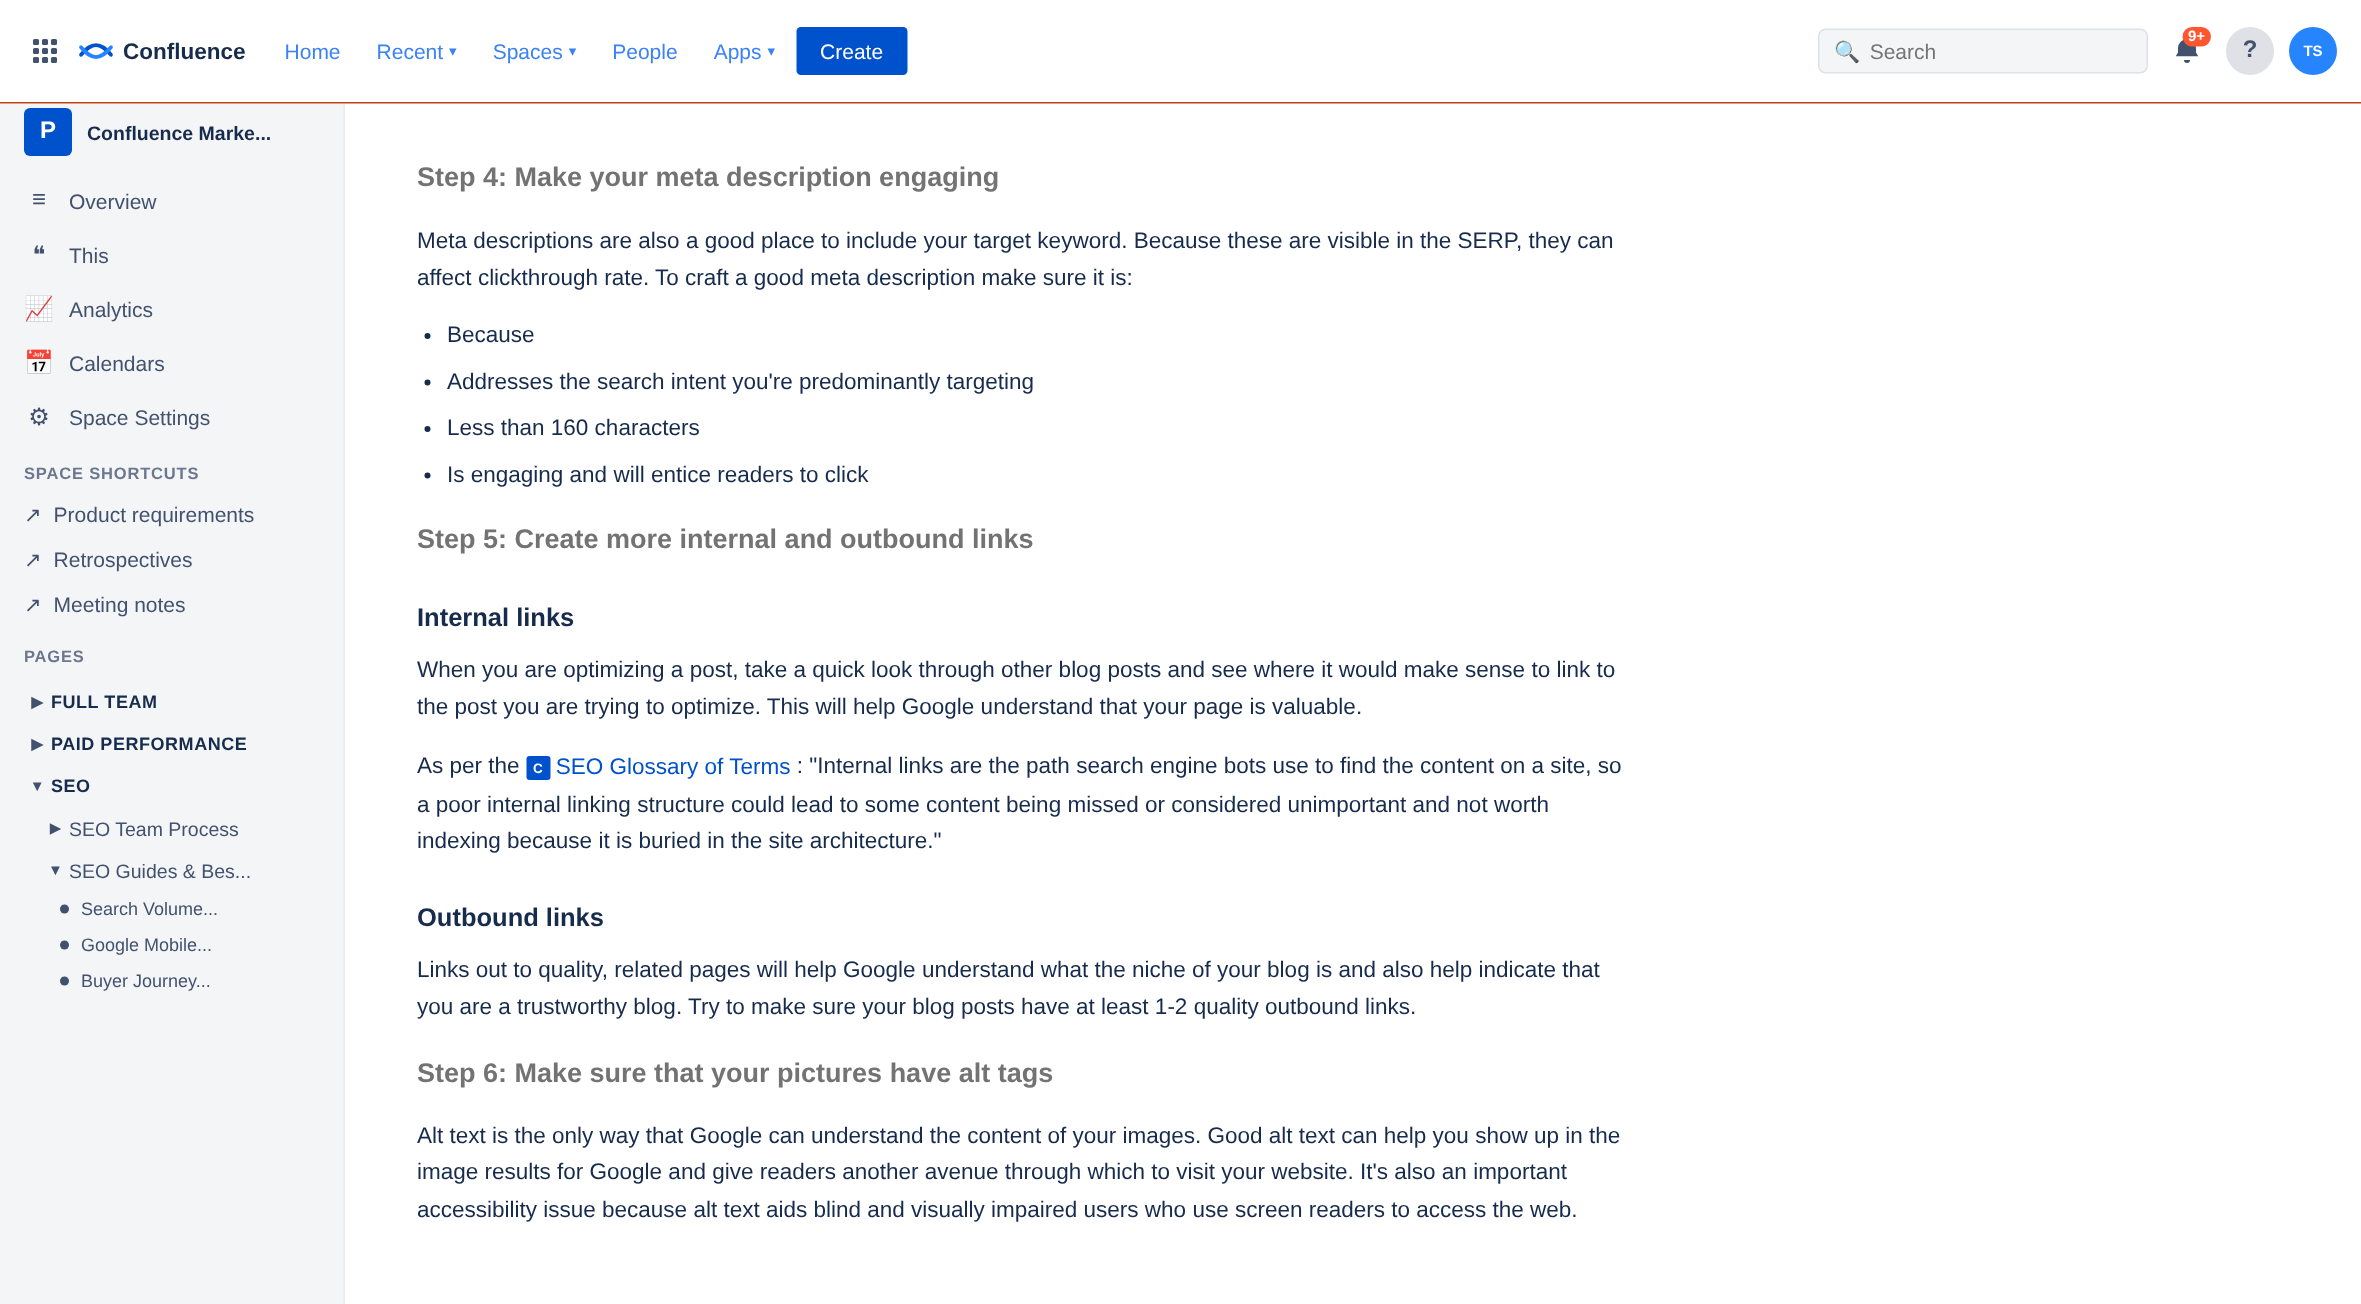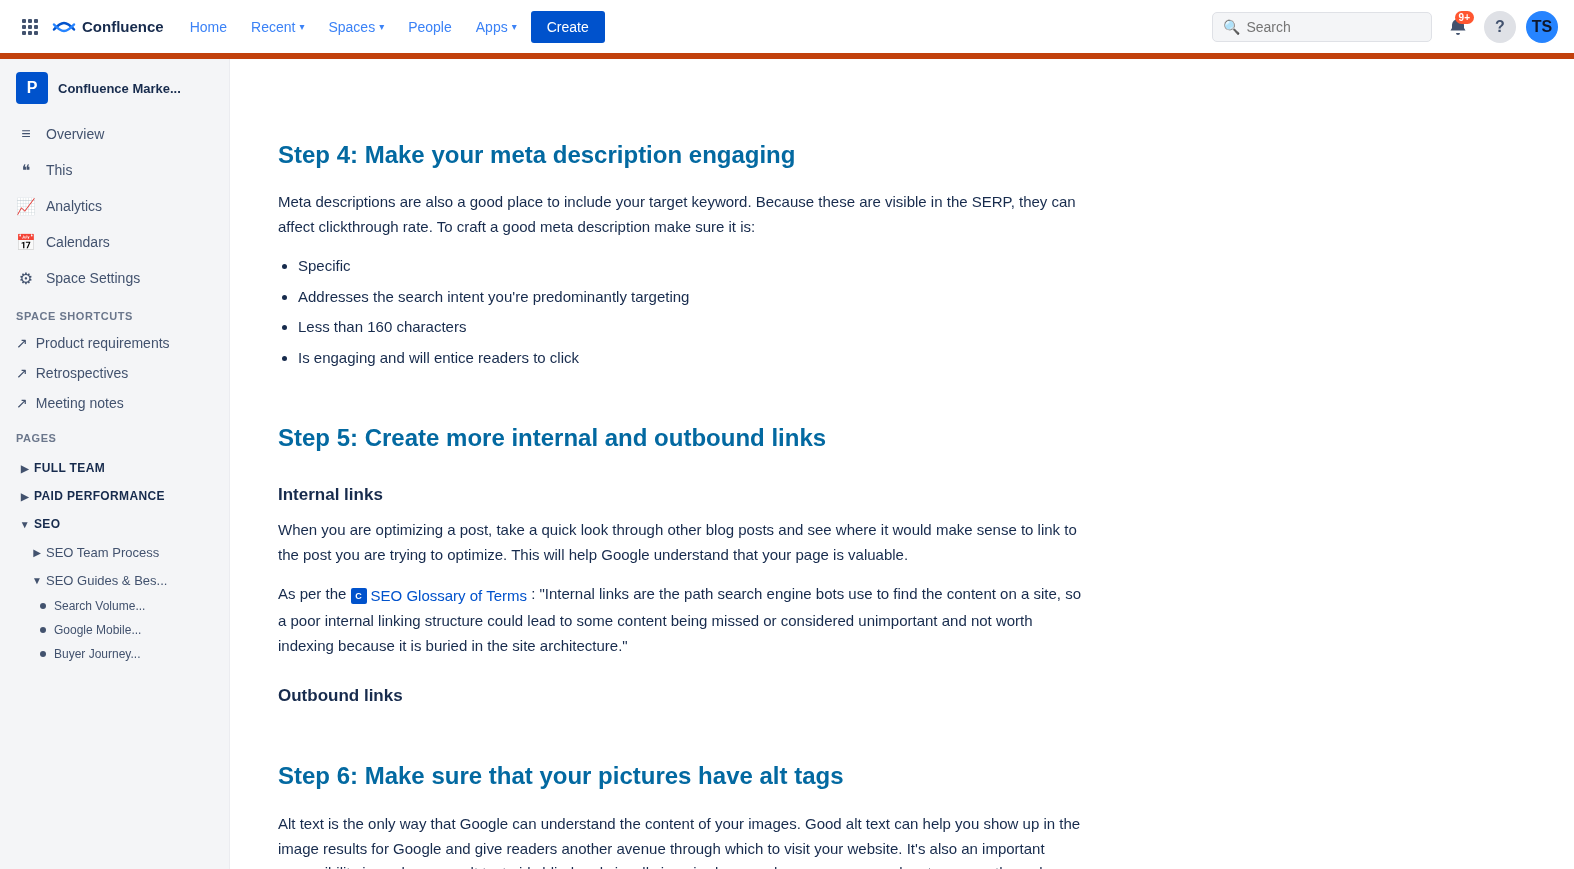--- a/index.html
+++ b/index.html
@@ -1,39 +1,39 @@
 <!DOCTYPE html>
 <html><head>
   <meta charset="utf-8">
   <style>
     * { box-sizing: border-box; margin: 0; padding: 0; }
     body { font-family: -apple-system, BlinkMacSystemFont, 'Segoe UI', sans-serif; font-size: 14px; color: #172B4D; background: #fff; }
 
     
     .topnav {
-      display: flex; align-items: center; height: 59px;
-      background: #fff; border-bottom: 6px solid #c2410c;
+      display: flex; align-items: center; height: 69px;
+      background: #fff; border-bottom: 1px solid #c2410c;
       padding: 0 16px; gap: 8px; position: fixed; top: 0; left: 0; right: 0; z-index: 100;
     }
     .topnav-grid-icon { width: 28px; height: 28px; display: flex; align-items: center; justify-content: center; cursor: pointer; color: #42526E; }
     .topnav-logo { display: flex; align-items: center; gap: 6px; margin-right: 8px; text-decoration: none; }
     .topnav-logo .conf-icon { width: 24px; height: 24px; }
     .topnav-logo .conf-text { font-size: 15px; font-weight: 600; color: #172B4D; }
     .topnav-links { display: flex; align-items: center; gap: 4px; flex: 1; }
     .topnav-link { padding: 6px 10px; color: #3b82f6; font-size: 14px; cursor: pointer; border-radius: 3px; display: flex; align-items: center; gap: 4px; }
     .topnav-link .chevron { font-size: 10px; }
     .topnav-create-btn { background: #0052CC; color: #fff; border: none; border-radius: 3px; padding: 8px 16px; font-size: 14px; font-weight: 500; cursor: pointer; white-space: nowrap; }
     .topnav-right { display: flex; align-items: center; gap: 10px; margin-left: auto; }
     .search-box { display: flex; align-items: center; background: #F4F5F7; border: 1px solid #DFE1E6; border-radius: 5px; padding: 6px 10px; gap: 6px; width: 220px; cursor: text; }
     .search-box input { border: none; background: transparent; outline: none; font-size: 14px; color: #42526E; width: 100%; }
     .search-icon-svg { color: #42526E; font-size: 14px; }
     .notif-btn { position: relative; width: 32px; height: 32px; display: flex; align-items: center; justify-content: center; cursor: pointer; color: #42526E; }
     .notif-badge { position: absolute; top: 0; right: 0; background: #FF5630; color: #fff; font-size: 10px; font-weight: 700; border-radius: 10px; padding: 1px 4px; }
     .help-btn { width: 32px; height: 32px; display: flex; align-items: center; justify-content: center; cursor: pointer; color: #42526E; border-radius: 50%; background: #DFE1E6; font-size: 16px; font-weight: 700; }
-    .avatar { width: 32px; height: 32px; border-radius: 50%; background: #2684FF; color: #0f172a; display: flex; align-items: center; justify-content: center; font-size: 16px; font-weight: 700; cursor: pointer; }
+    .avatar { width: 32px; height: 32px; border-radius: 50%; background: #2684FF; color: #ffffff; display: flex; align-items: center; justify-content: center; font-size: 10px; font-weight: 700; cursor: pointer; }
 
     
     .layout { display: flex; margin-top: 56px; min-height: calc(100vh - 56px); }
 
     
     .sidebar { width: 230px; min-width: 230px; background: #F4F5F7; border-right: 1px solid #EBECF0; overflow-y: auto; padding-bottom: 24px; position: fixed; top: 56px; bottom: 0; left: 0; }
     .sidebar-space { display: flex; align-items: center; gap: 10px; padding: 16px 16px 12px; }
     .sidebar-space-icon { width: 32px; height: 32px; background: #0052CC; border-radius: 4px; display: flex; align-items: center; justify-content: center; color: #fff; font-size: 16px; font-weight: 700; flex-shrink: 0; }
     .sidebar-space-name { font-size: 13px; font-weight: 600; color: #172B4D; white-space: nowrap; overflow: hidden; text-overflow: ellipsis; }
     .sidebar-nav-item { display: flex; align-items: center; gap: 10px; padding: 8px 16px; color: #42526E; font-size: 14px; cursor: pointer; }
@@ -47,21 +47,21 @@
     .tree-chevron { width: 18px; height: 18px; display: flex; align-items: center; justify-content: center; font-size: 10px; flex-shrink: 0; color: #42526E; }
     .tree-label { flex: 1; }
     .pages-tree-item.level1 { padding-left: 16px; font-weight: 600; font-size: 12px; color: #172B4D; text-transform: uppercase; letter-spacing: 0.03em; }
     .pages-tree-item.level2 { padding-left: 28px; font-weight: 500; }
     .pages-tree-item.level4 { padding-left: 40px; font-size: 12px; }
     .bullet-dot { width: 6px; height: 6px; border-radius: 50%; background: #42526E; margin-right: 8px; flex-shrink: 0; }
 
     
     .main-content { margin-left: 230px; flex: 1; padding: 32px 48px 64px; max-width: 900px; }
     .content-body { font-size: 15px; line-height: 1.6; color: #172B4D; }
-    .content-h2 { font-size: 24px; font-weight: 600; color: #0369a1; margin-bottom: 16px; margin-top: 48px; }
+    .content-h2 { font-size: 18px; font-weight: 600; color: #737373; margin-bottom: 16px; margin-top: 16px; }
     .content-h3 { font-size: 17px; font-weight: 700; color: #172B4D; margin-bottom: 10px; margin-top: 24px; }
     .content-p { margin-bottom: 14px; font-size: 15px; line-height: 1.65; color: #172B4D; }
     .content-ul { margin: 10px 0 14px 20px; }
     .content-ul li { margin-bottom: 6px; font-size: 15px; line-height: 1.65; }
     .link-inline { color: #0052CC; text-decoration: none; display: inline-flex; align-items: center; gap: 4px; }
     .confluence-page-icon { width: 16px; height: 16px; background: #0052CC; border-radius: 2px; display: inline-flex; align-items: center; justify-content: center; color: #fff; font-size: 9px; font-weight: 700; }
   </style>
 </head>
 <body>
 
@@ -212,21 +212,21 @@
       </div>
     </div>
   </aside>
 
   <main class="main-content">
     <div class="content-body">
 
       <h2 class="content-h2">Step 4: Make your meta description engaging</h2>
       <p class="content-p"> Meta descriptions are also a good place to include your target keyword. Because these are visible in the SERP, they can affect clickthrough rate. To craft a good meta description make sure it is:</p>
       <ul class="content-ul">
-        <li>Specific</li>
+        <li>Because</li>
         <li>Addresses the search intent you're predominantly targeting</li>
         <li>Less than 160 characters</li>
         <li>Is engaging and will entice readers to click</li>
       </ul>
 
       <h2 class="content-h2">Step 5: Create more internal and outbound links</h2>
 
       <h3 class="content-h3">Internal links</h3>
 
       <p class="content-p">When you are optimizing a post, take a quick look through other blog posts and see where it would make sense to link to the post you are trying to optimize. This will help Google understand that your page is valuable.</p>
@@ -234,19 +234,20 @@
       <p class="content-p">
         <span>As per the </span>
         <a class="link-inline">
           <span class="confluence-page-icon">C</span>
           <span>SEO Glossary of Terms</span>
         </a>
         <span>:  "Internal links are the path search engine bots use to find the content on a site, so a poor internal linking structure could lead to some content being missed or considered unimportant and not worth indexing because it is buried in the site architecture."</span>
       </p>
 
       <h3 class="content-h3">Outbound links</h3>
+      <p class="content-p">Links out to quality, related pages will help Google understand what the niche of your blog is and also help indicate that you are a trustworthy blog. Try to make sure your blog posts have at least 1-2 quality outbound links.</p>
 
       <h2 class="content-h2">Step 6: Make sure that your pictures have alt tags</h2>
       <p class="content-p">Alt text is the only way that Google can understand the content of your images. Good alt text can help you show up in the image results for Google and give readers another avenue through which to visit your website.  It's also an important accessibility issue because alt text aids blind and visually impaired users who use screen readers to access the web.</p>
 
     </div>
   </main>
 </div>
 
 </body></html>

